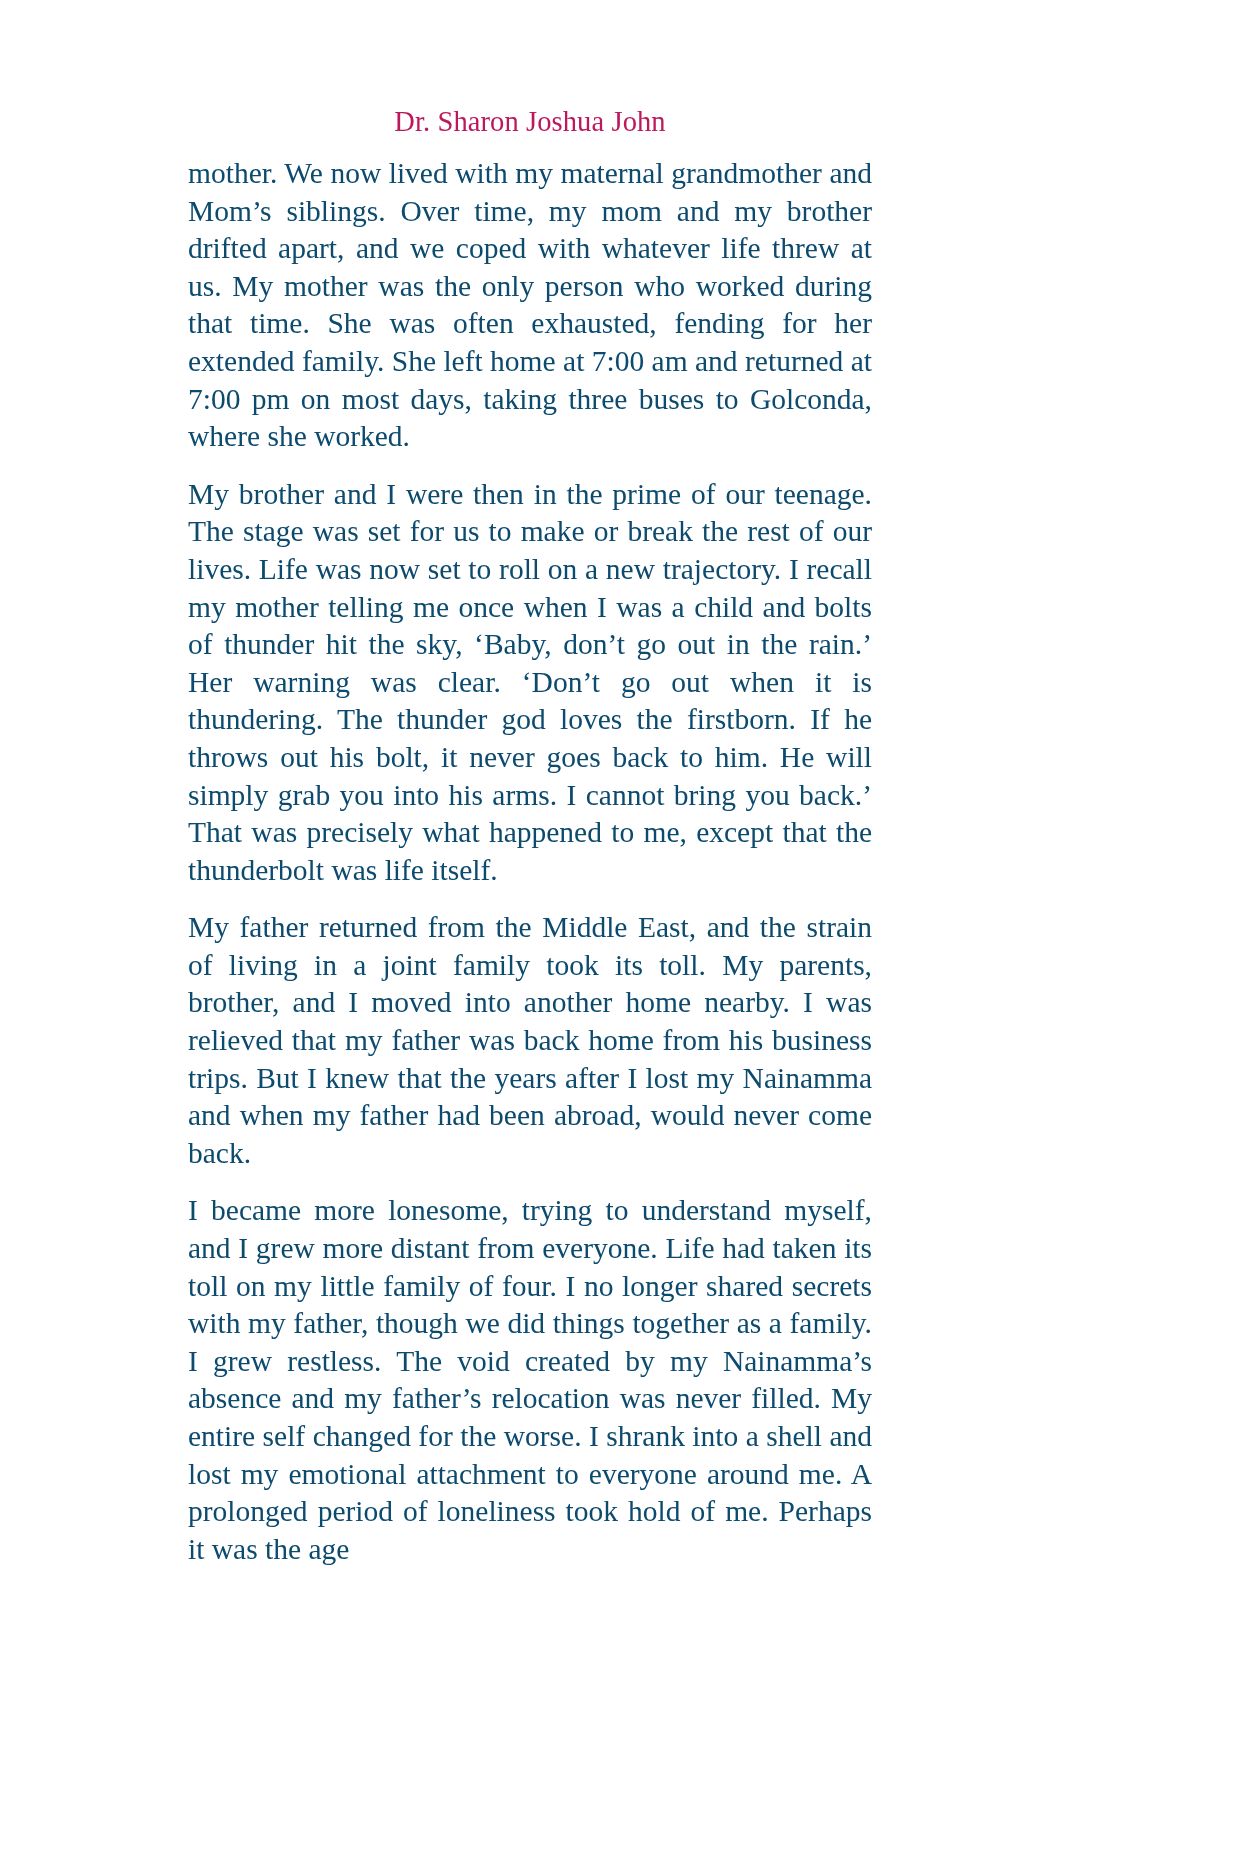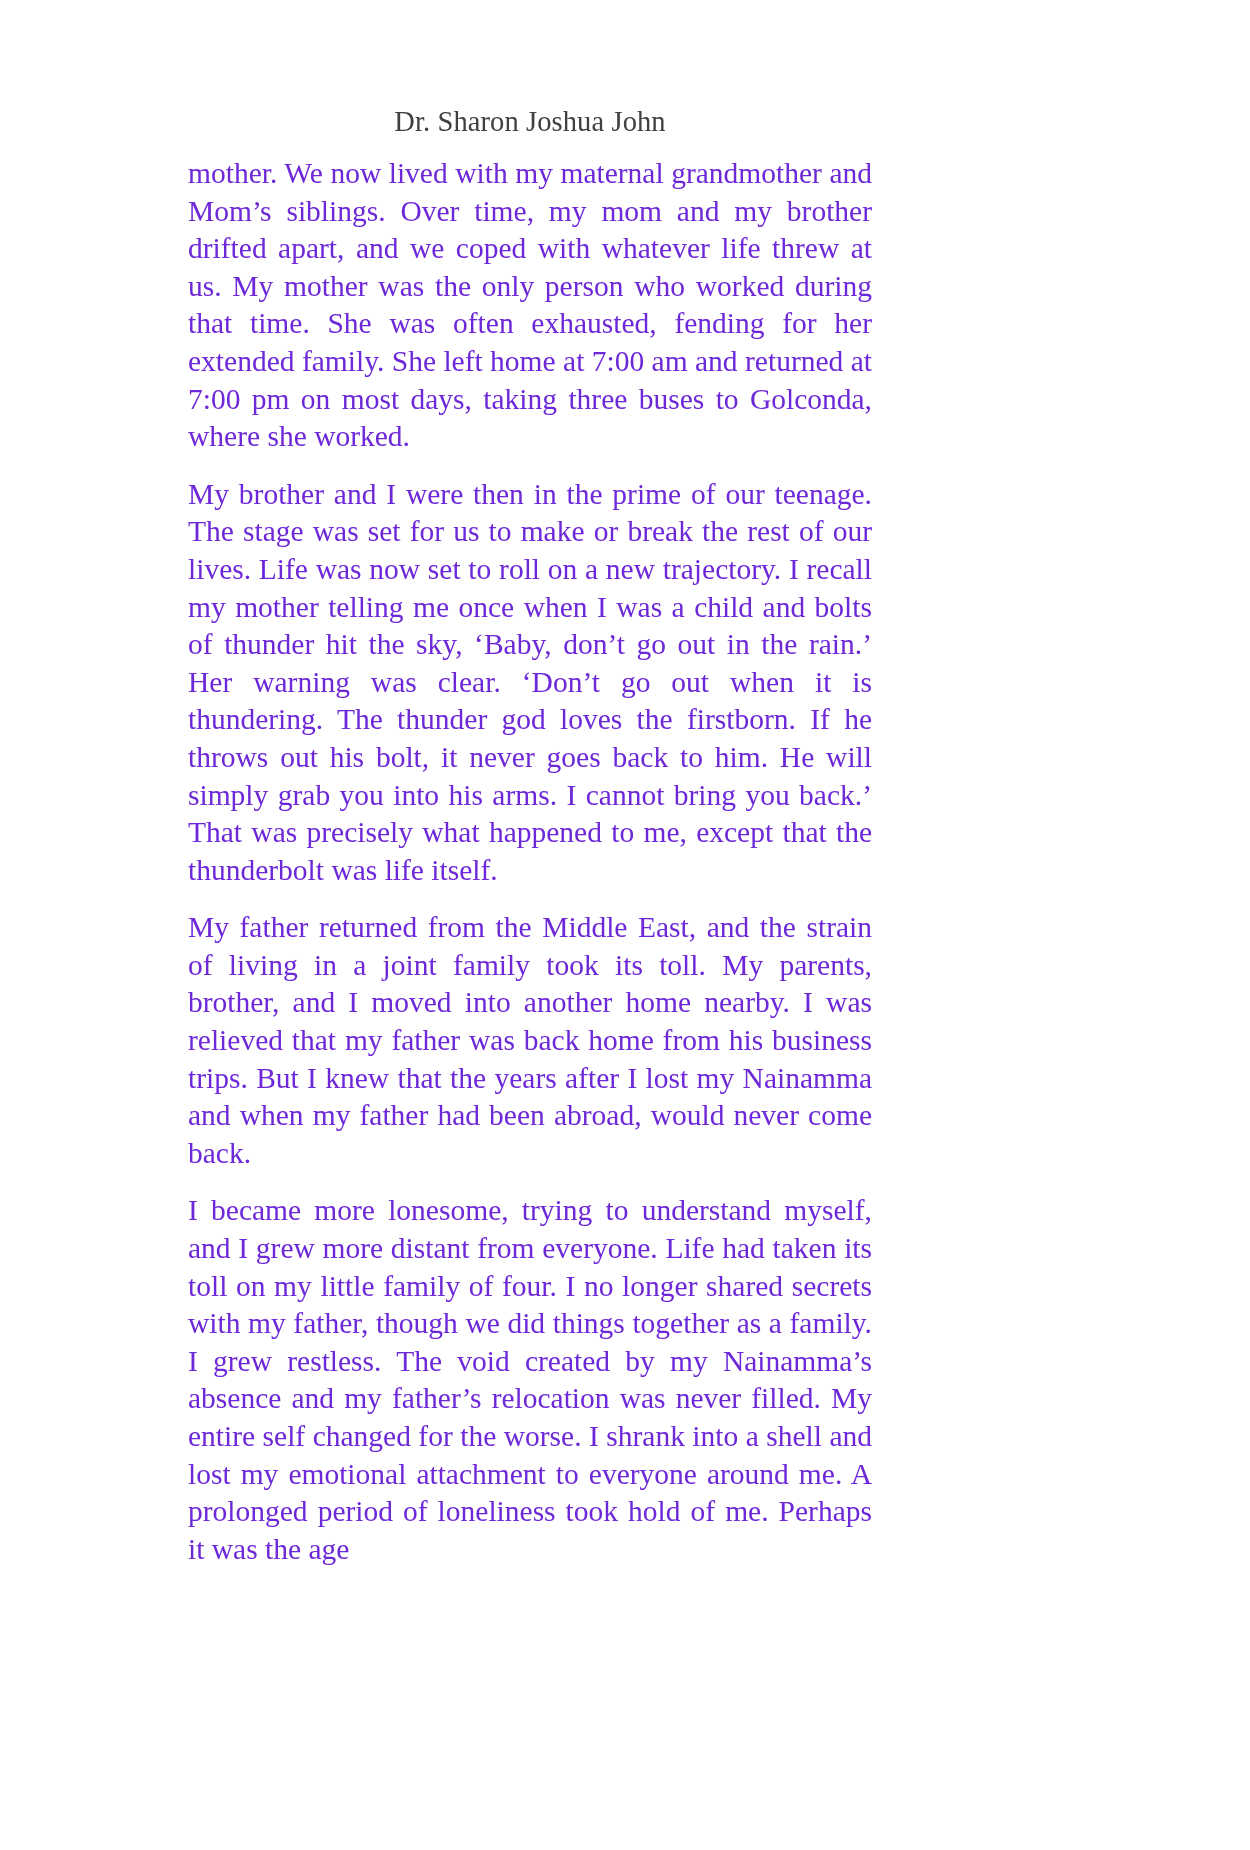--- a/index.html
+++ b/index.html
@@ -26,35 +26,35 @@
   }
   .running-header {
     position: absolute;
     left: 188px;
     top: 104px;
     width: 684px;
     text-align: center;
     font-size: 28.5px;
     line-height: 1.25;
     letter-spacing: 0.1px;
-    color: #404040;
+    color: #be185d;
   }
   .body-block {
     position: absolute;
     left: 188px;
     top: 155px;
     width: 684px;
   }
   .para {
     margin: 0 0 20px 0;
     font-size: 29.5px;
     line-height: 37.6px;
     text-align: justify;
     text-justify: inter-word;
-    color: #6d28d9;
+    color: #0c4a6e;
     hyphens: none;
   }
   .para:last-child {
     margin-bottom: 4px;
   }
   .page-number {
     position: absolute;
     left: 188px;
     top: 1428px;
     width: 684px;

